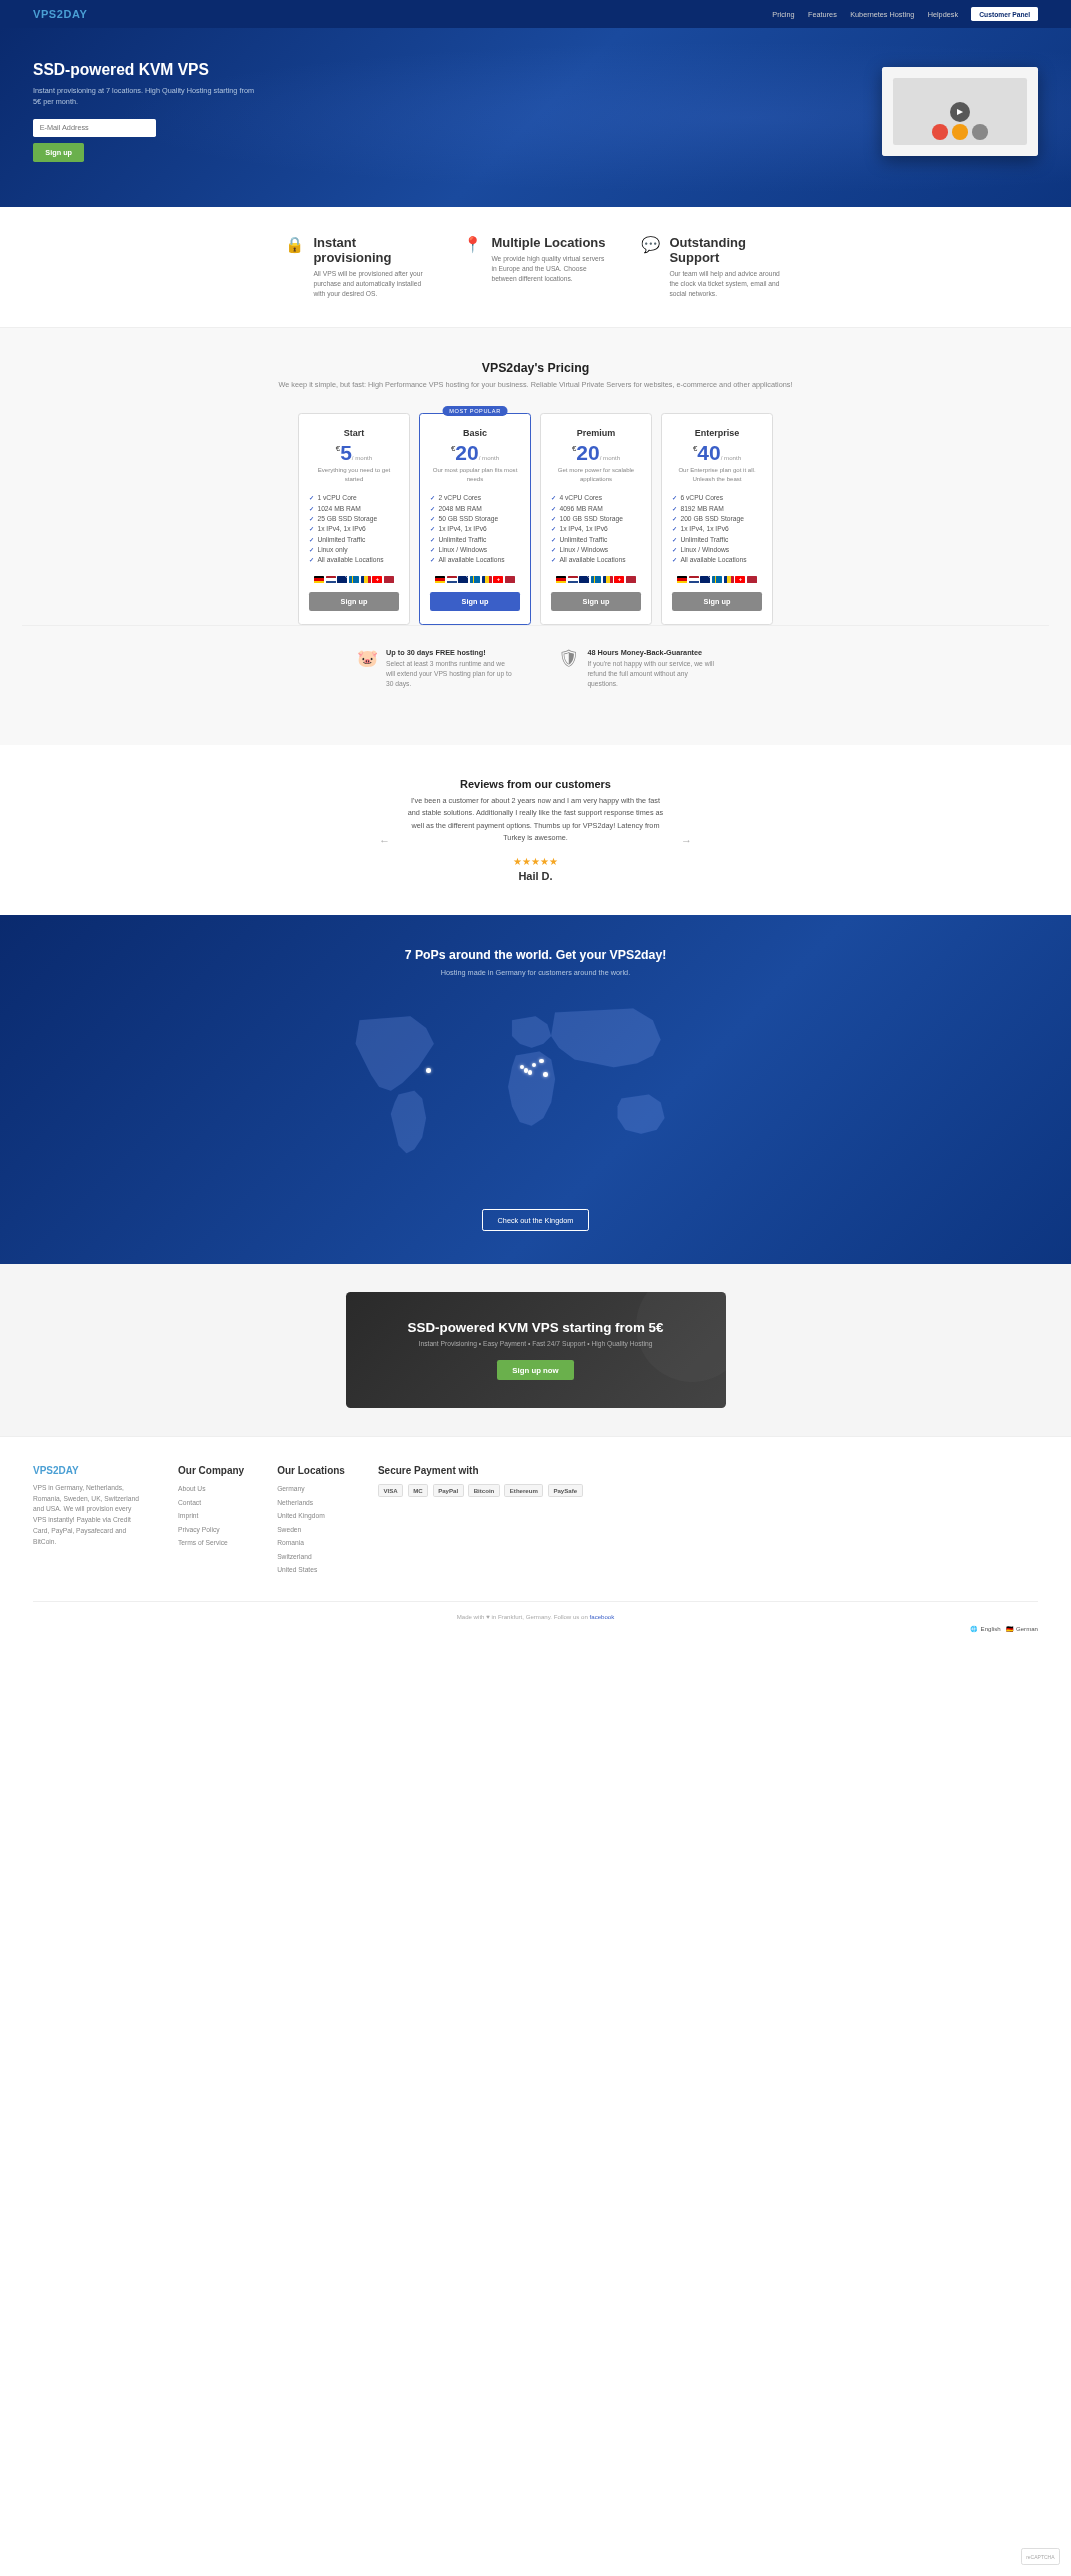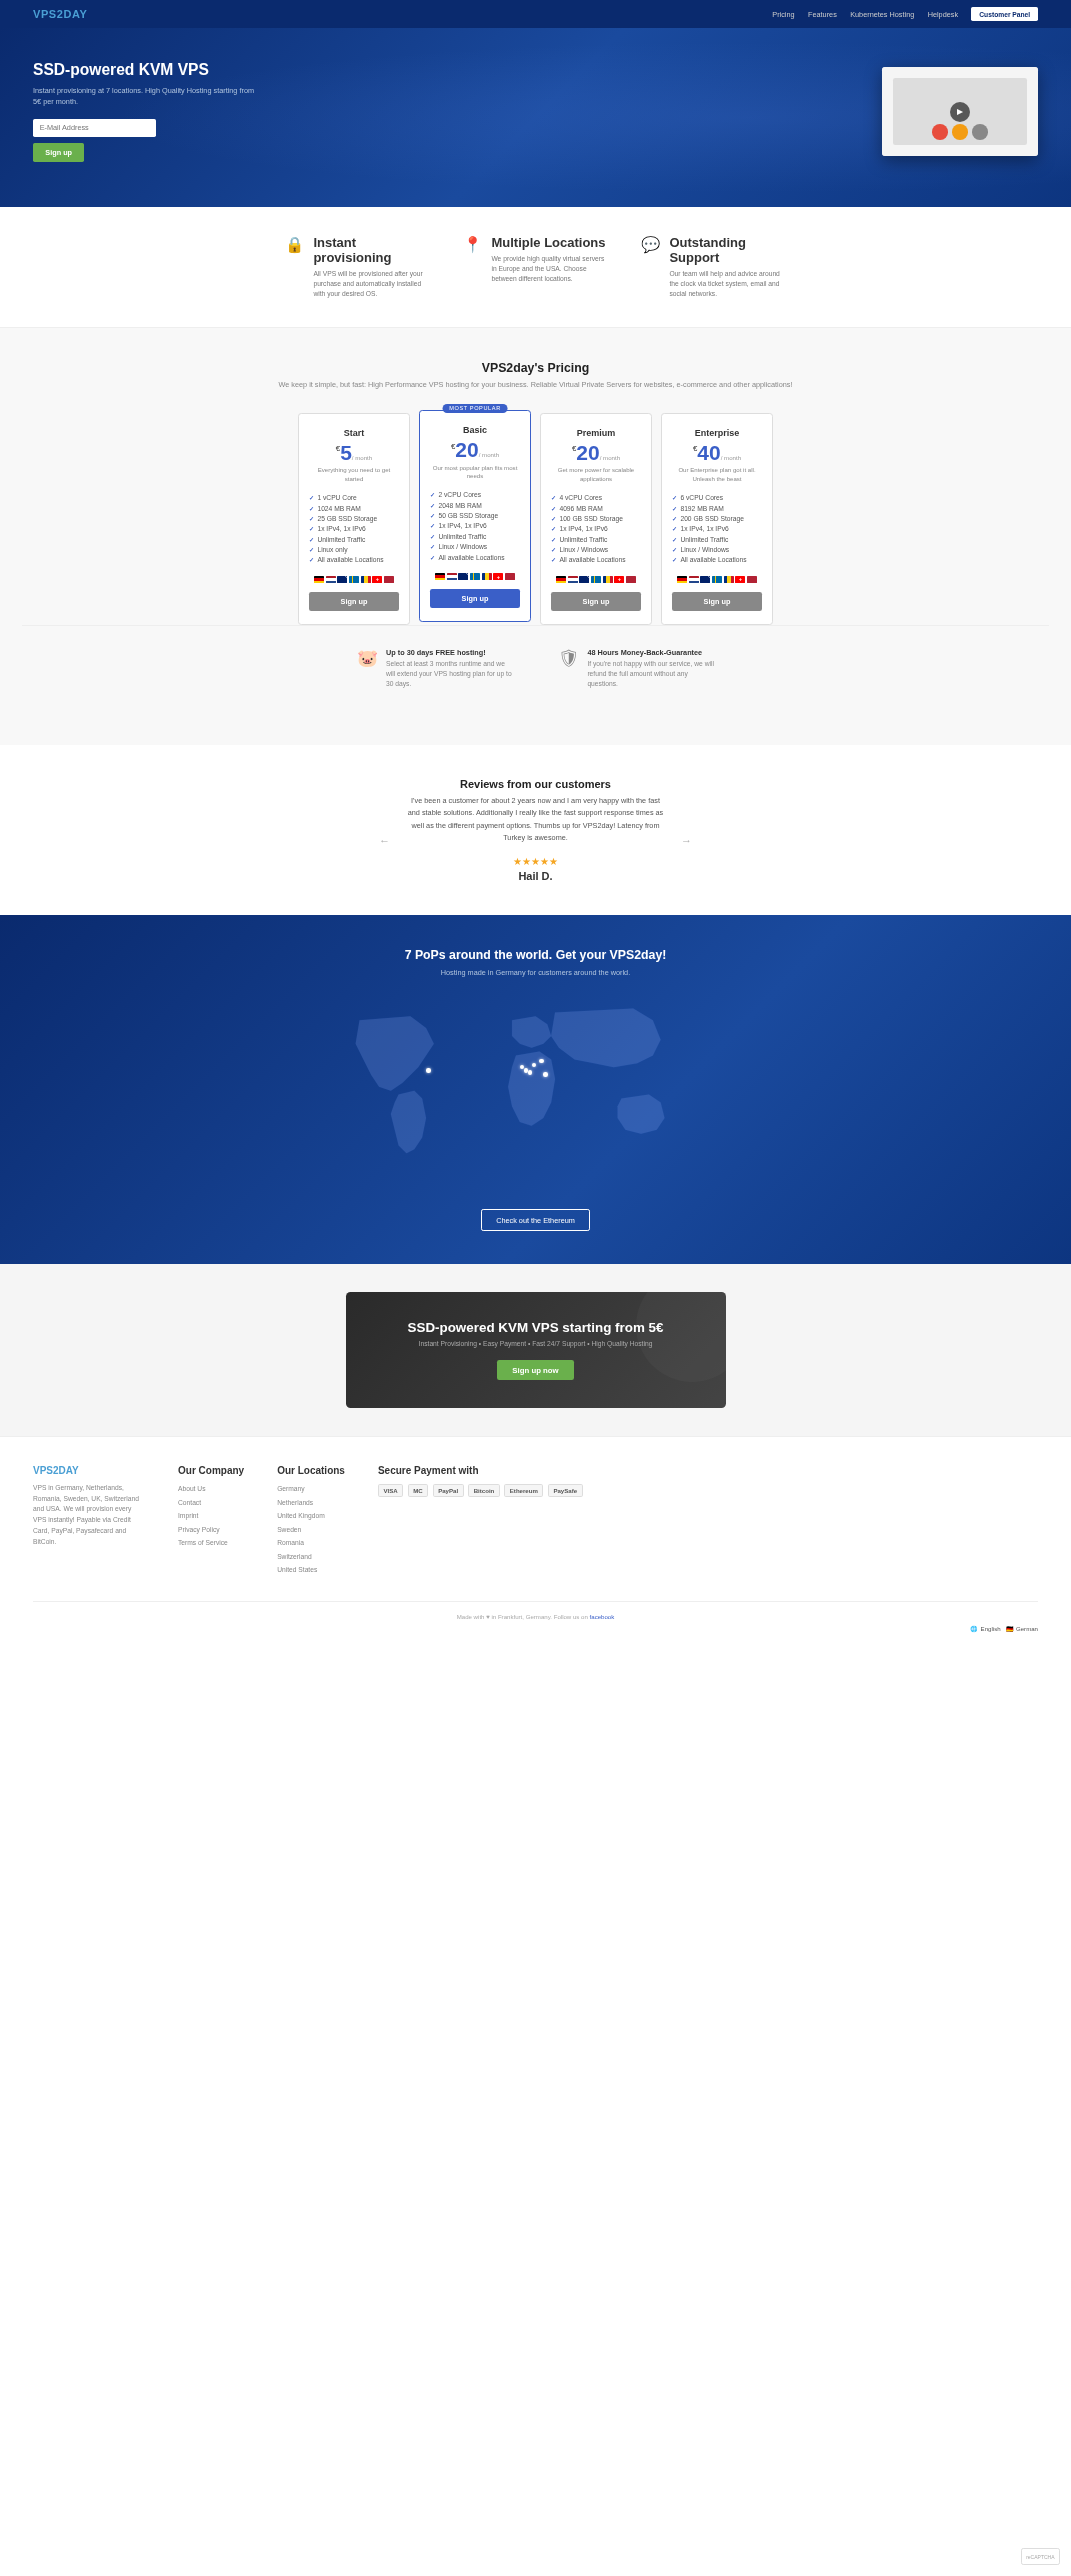--- a/index.html
+++ b/index.html
@@ -78,21 +78,21 @@
     }
     .feature-item { display: flex; align-items: flex-start; gap: 9px; max-width: 145px; }
     .feature-icon { font-size: 15.6px; color: #3a5fc8; flex-shrink: 0; margin-top: 1.1px; }
     .feature-title { font-size: 13px; font-weight: bold; color: #333; margin-bottom: 3.3px; }
     .feature-desc { font-size: 6.7px; color: #777; line-height: 1.5; }
 
     
     .pricing-section { background: #f8f8f8; padding: 33px 22px; }
     .pricing-title { text-align: center; font-size: 12.3px; font-weight: bold; margin-bottom: 5.6px; color: #222; }
     .pricing-subtitle { text-align: center; font-size: 7.3px; color: #888; margin-bottom: 22px; line-height: 1.5; }
-    .pricing-cards { display: flex; justify-content: center; gap: 9px; align-items: center; }
+    .pricing-cards { display: flex; justify-content: center; gap: 9px; align-items: flex-end; }
     .pricing-card {
       background: white;
       border: 0.6px solid #ddd;
       border-radius: 3.3px;
       width: 112px;
       padding: 13.4px 10px;
       position: relative;
     }
     .pricing-card.popular { border: 1.1px solid #3a5fc8; margin-top: -5.6px; }
     .popular-badge {
@@ -452,21 +452,21 @@
       <div class="map-dot" style="top:40%;left:47%"></div>
       <div class="map-dot" style="top:38%;left:46%"></div>
       <div class="map-dot" style="top:37%;left:49%"></div>
       <div class="map-dot" style="top:35%;left:51%"></div>
       <div class="map-dot" style="top:42%;left:52%"></div>
       <div class="map-dot" style="top:41%;left:48%"></div>
       <div class="map-dot" style="top:40%;left:22%"></div>
     </div>
   </div>
 
-  <button class="check-features-btn">Check out the Ethereum</button>
+  <button class="check-features-btn">Check out the Kingdom</button>
 </section>
 
 <section class="cta-section">
   <div class="cta-box">
     <h2 class="cta-title">SSD-powered KVM VPS starting from 5€</h2>
     <p class="cta-subtitle">Instant Provisioning • Easy Payment • Fast 24/7 Support • High Quality Hosting</p>
     <button class="cta-signup-btn">Sign up now</button>
   </div>
 </section>
 

